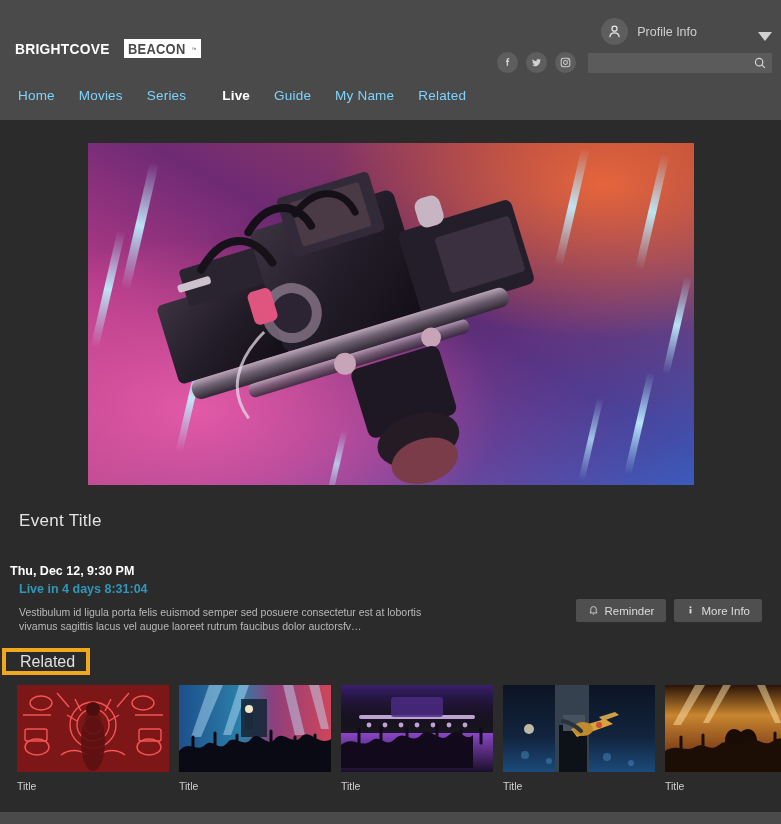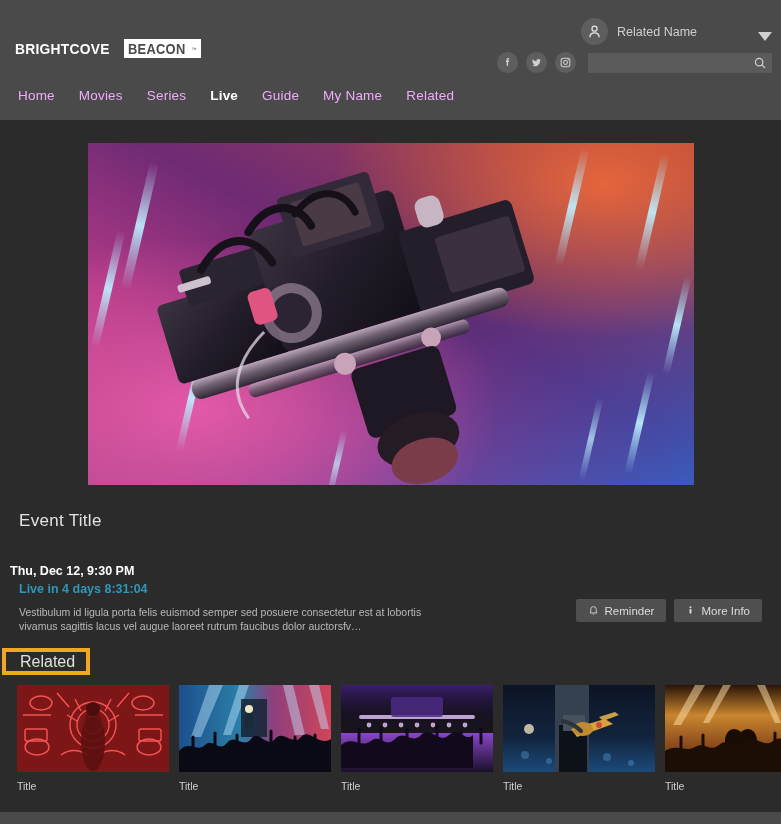--- a/index.html
+++ b/index.html
@@ -66,22 +66,22 @@
     flex:1; background:transparent; border:none; outline:none;
     color:#d8d8d8; font-size:11px; font-family:"Liberation Sans", sans-serif;
     padding:0 22px 0 6px;
   }
   .search-ico { position:absolute; right:5px; top:3px; }
 
   .nav {
     position:absolute; left:18px; top:88px;
     display:flex; align-items:center; gap:24px;
   }
-  .nav-item { font-size:13.5px; color:#f0abfc; cursor:pointer; letter-spacing:0.2px; }
-  .nav-item.active { color:#ffffff; font-weight:bold; }
+  .nav-item { font-size:13.5px; color:#7dd3fc; cursor:pointer; letter-spacing:0.2px; }
+  .nav-item.active { color:#ffffff; font-weight:bold;margin-left:12px; }
 
   
   .hero {
     position:absolute; left:88px; top:143px; width:606px; height:342px;
     overflow:hidden; background:#140a14;
   }
   .hero-bg { position:absolute; inset:0; }
 
   
   .event-title {
@@ -142,21 +142,21 @@
     </span>
   </div>
 
   <div class="profile-row">
     <span class="avatar">
       <svg width="17" height="17" viewBox="0 0 24 24" fill="none" stroke="#e8e8e8" stroke-width="1.7">
         <circle cx="12" cy="8" r="3.6"></circle>
         <path d="M5.5 20c0-3.8 2.9-6.2 6.5-6.2S18.5 16.2 18.5 20"></path>
       </svg>
     </span>
-    <span class="profile-name">Related Name</span>
+    <span class="profile-name">Profile Info</span>
     <span class="chev">
       <svg width="14" height="9" viewBox="0 0 14 9">
           <polygon points="0,0 14,0 7,9" fill="#d0d0d0"></polygon>
         </svg>
     </span>
   </div>
 
   <div class="util-row">
     <span class="social">
       <svg width="13" height="13" viewBox="0 0 24 24" fill="#cfcfcf">

